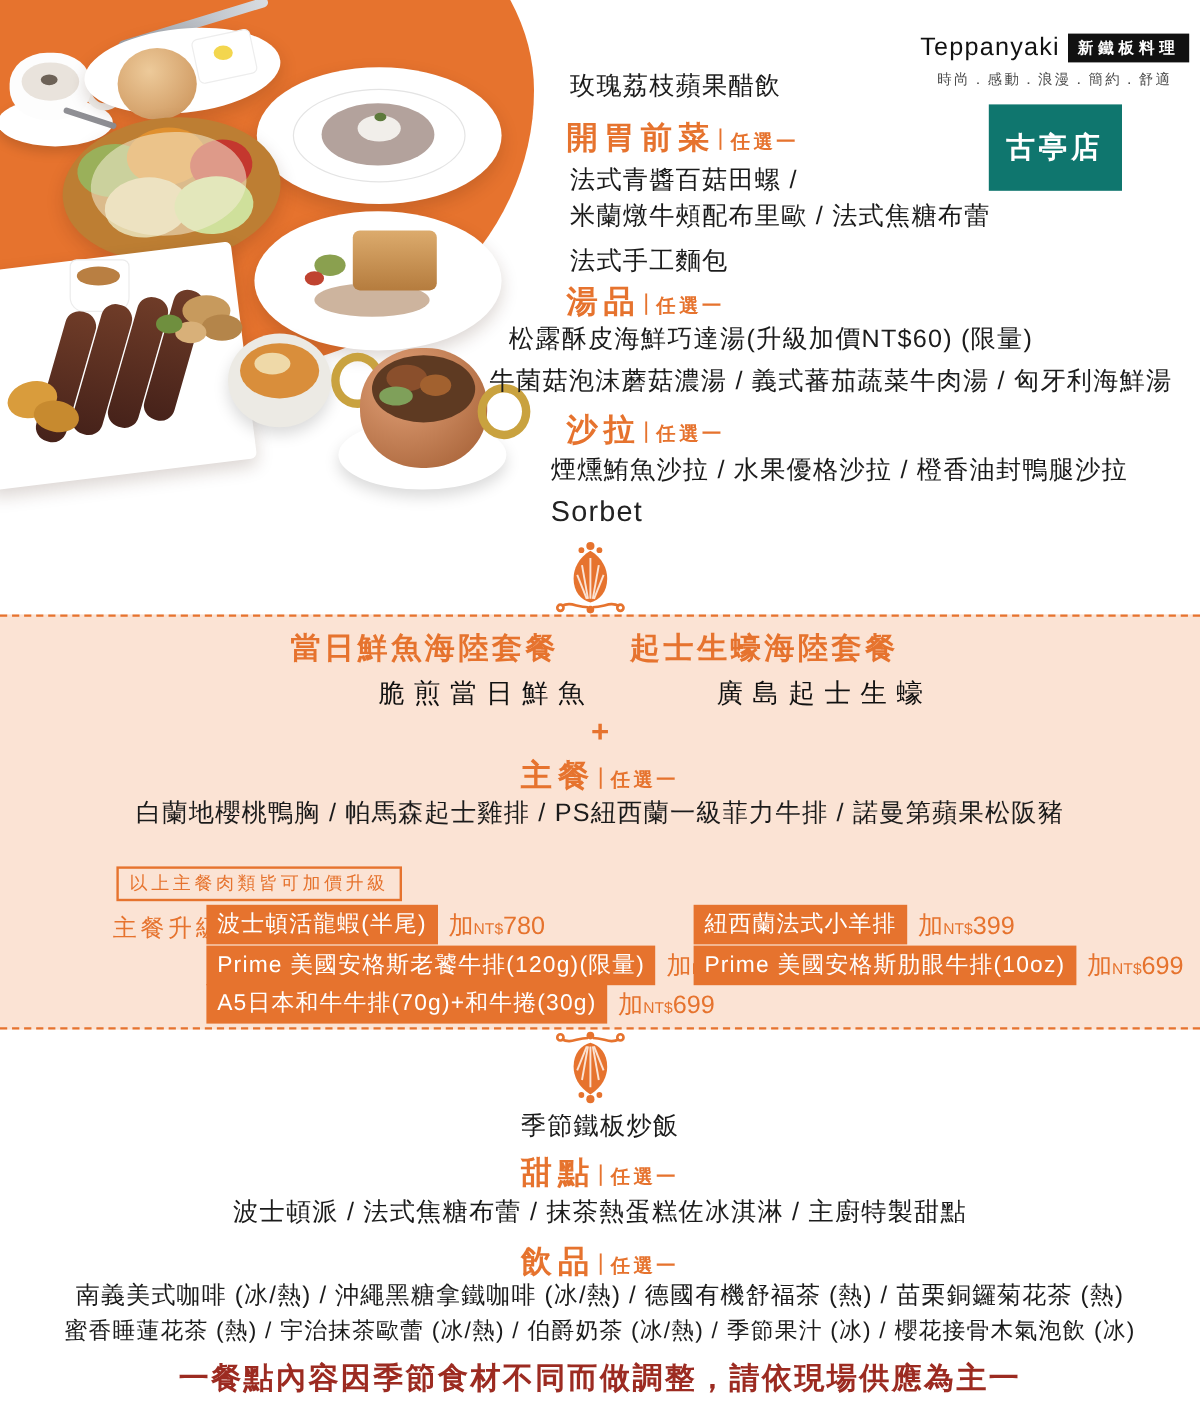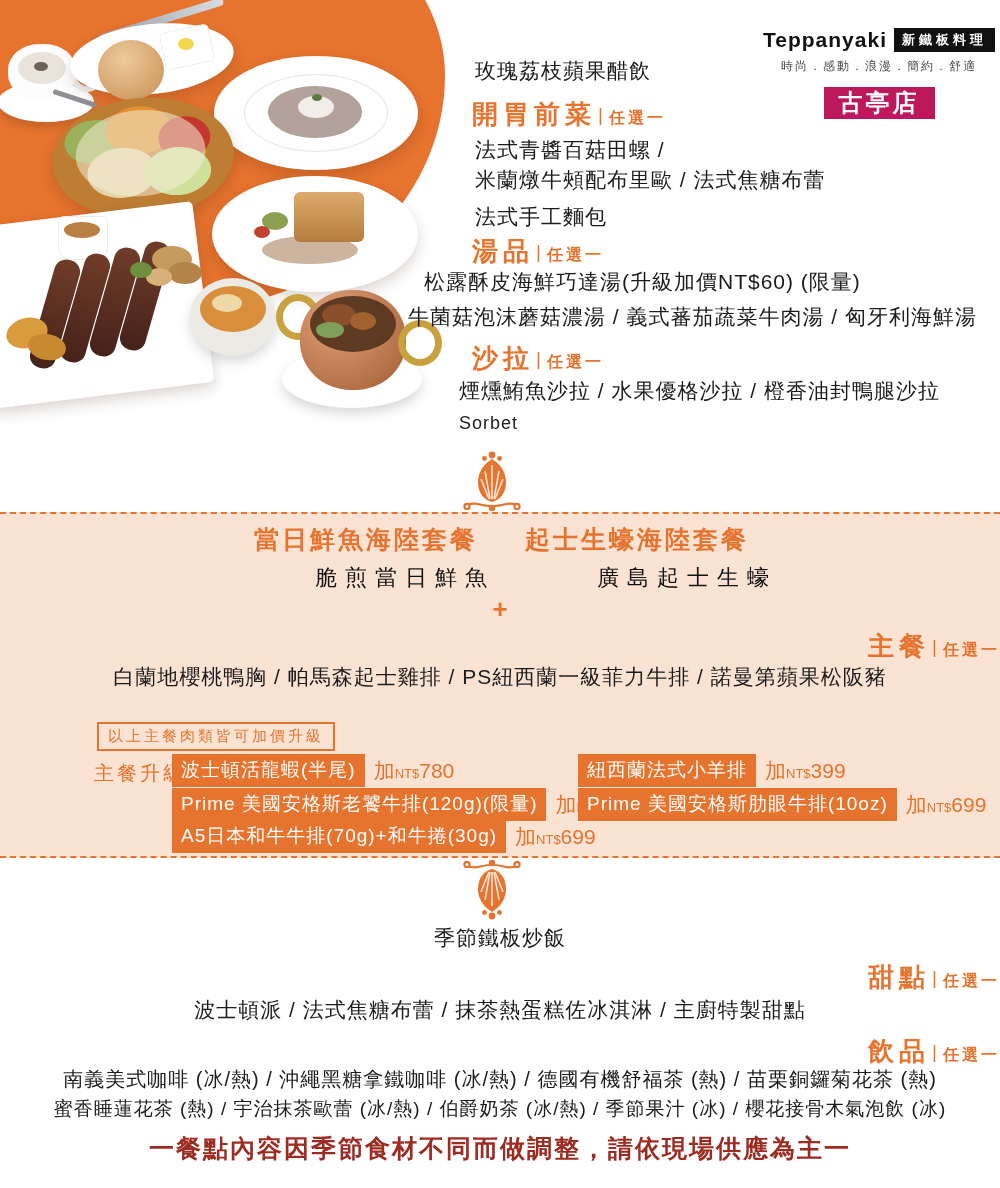--- a/index.html
+++ b/index.html
@@ -6,25 +6,25 @@
   body{
     width:1000px;height:1188px;position:relative;overflow:hidden;
     background:#ffffff;
     font-family:"Liberation Sans", sans-serif;
     color:#1c1c1c;
   }
   .abs{position:absolute;}
   .center{left:0;width:1000px;text-align:center;}
 
   
-  .sec-head{color:#E6732E;font-weight:bold;font-size:26px;letter-spacing:5px;white-space:nowrap;text-align:right;}
+  .sec-head{color:#E6732E;font-weight:bold;font-size:26px;letter-spacing:5px;white-space:nowrap;}
   .sec-head .bar{font-weight:400;font-size:19px;letter-spacing:0;margin:0 6px 0 2px;position:relative;top:-2px;}
   .sec-head .pick{font-size:16px;letter-spacing:3px;}
   .mline{font-size:21px;color:#1b1b1b;letter-spacing:1px;white-space:nowrap;}
-  .sorbet{font-size:18px;color:#222;letter-spacing:1px;}
+  .sorbet{font-size:24px;color:#222;letter-spacing:1px;}
 
   
   .band{left:0;top:512px;width:1000px;height:346px;background:#FBE3D4;
         border-top:2px dashed #E6732E;border-bottom:2px dashed #E6732E;box-sizing:border-box;}
   .combo-title{font-size:25px;font-weight:bold;color:#E6732E;letter-spacing:3px;white-space:nowrap;text-align:center;}
   .combo-item{font-size:22px;color:#111;letter-spacing:8px;white-space:nowrap;text-align:right;}
   .plus{font-size:26px;font-weight:bold;color:#E6732E;}
   .note-box{border:2px solid #E6732E;color:#E6732E;font-size:15px;letter-spacing:3px;
             padding:3px 9px;white-space:nowrap;background:transparent;}
   .up-label{color:#E6732E;font-size:20px;letter-spacing:3px;white-space:nowrap;}
@@ -35,26 +35,26 @@
   .uprice .nts{font-size:13px;letter-spacing:0;}
 
   
   .footer{font-size:25px;font-weight:bold;color:#9C2B21;letter-spacing:2px;}
 
   
   .logo{left:758px;top:26px;width:242px;text-align:center;}
   .logo-script{font-family:"DejaVu Serif", serif;font-style:italic;font-weight:bold;
                font-size:40px;color:#191919;letter-spacing:1px;line-height:1;}
   .logo-cn{font-size:20px;font-weight:bold;color:#191919;letter-spacing:3px;vertical-align:6px;margin-left:4px;}
-  .tepp{font-size:21px;font-weight:bold;color:#111;letter-spacing:1px;vertical-align:middle;}
+  .tepp{font-size:21px;font-weight:normal;color:#111;letter-spacing:1px;vertical-align:middle;}
   .tepp-box{display:inline-block;background:#111;color:#fff;font-size:13px;font-weight:bold;
             letter-spacing:4px;padding:3px 8px;margin-left:7px;vertical-align:middle;text-align:right;}
   .tagline{font-size:12px;color:#4a4a4a;letter-spacing:2px;margin-top:6px;}
-  .branch-badge{display:inline-block;background:#be185d;color:#fff;font-size:24px;font-weight:bold;
-                letter-spacing:3px;padding:0 15px;margin-top:12px;}
+  .branch-badge{display:inline-block;background:#0f766e;color:#fff;font-size:24px;font-weight:bold;
+                letter-spacing:3px;padding:20px 15px;margin-top:12px;}
 
   
   .collage{left:0;top:0;width:450px;height:450px;}
   .collage *{position:absolute;}
   .blob{left:-70px;top:-120px;width:515px;height:430px;background:#E6732E;
         border-radius:40% 60% 62% 38% / 45% 55% 66% 34%;}
   .plate-sh{box-shadow:0 6px 14px rgba(60,30,10,.18);}
   
   .saucer1{left:-2px;top:82px;width:96px;height:40px;border-radius:50%;background:#fff;box-shadow:0 5px 10px rgba(0,0,0,.15);}
   .cup1{left:8px;top:44px;width:68px;height:56px;border-radius:46%;background:#fdfdfd;}
@@ -234,21 +234,21 @@
     <path d="M30 57 C20 57 16 52 8 56"></path>
       <path d="M34 57 C44 57 48 52 56 56"></path>
     <circle cx="7" cy="57.5" r="2.6"></circle>
       <circle cx="57" cy="57.5" r="2.6"></circle>
   </g>
   <circle cx="32" cy="59" r="3.2" fill="#E6732E"></circle>
 </svg>
 
 <div class="abs band"></div>
 
-<div class="abs combo-title" style="left:226px;top:523px;width:280px">當日鮮魚海陸套餐</div>
+<div class="abs combo-title" style="left:214px;top:523px;width:280px">當日鮮魚海陸套餐</div>
 <div class="abs combo-title" style="left:497px;top:523px;width:280px">起士生蠔海陸套餐</div>
 <div class="abs combo-item" style="left:215px;top:563px;width:280px">脆煎當日鮮魚</div>
 <div class="abs combo-item" style="left:497px;top:563px;width:280px">廣島起士生蠔</div>
 <div class="abs center plus" style="top:594px">+</div>
 
 <div class="abs center sec-head" style="top:629px">
   <span>主餐</span><span class="bar">|</span><span class="pick">任選一</span>
 </div>
 <div class="abs center mline" style="top:663px">白蘭地櫻桃鴨胸 / 帕馬森起士雞排 / PS紐西蘭一級菲力牛排 / 諾曼第蘋果松阪豬</div>
 

